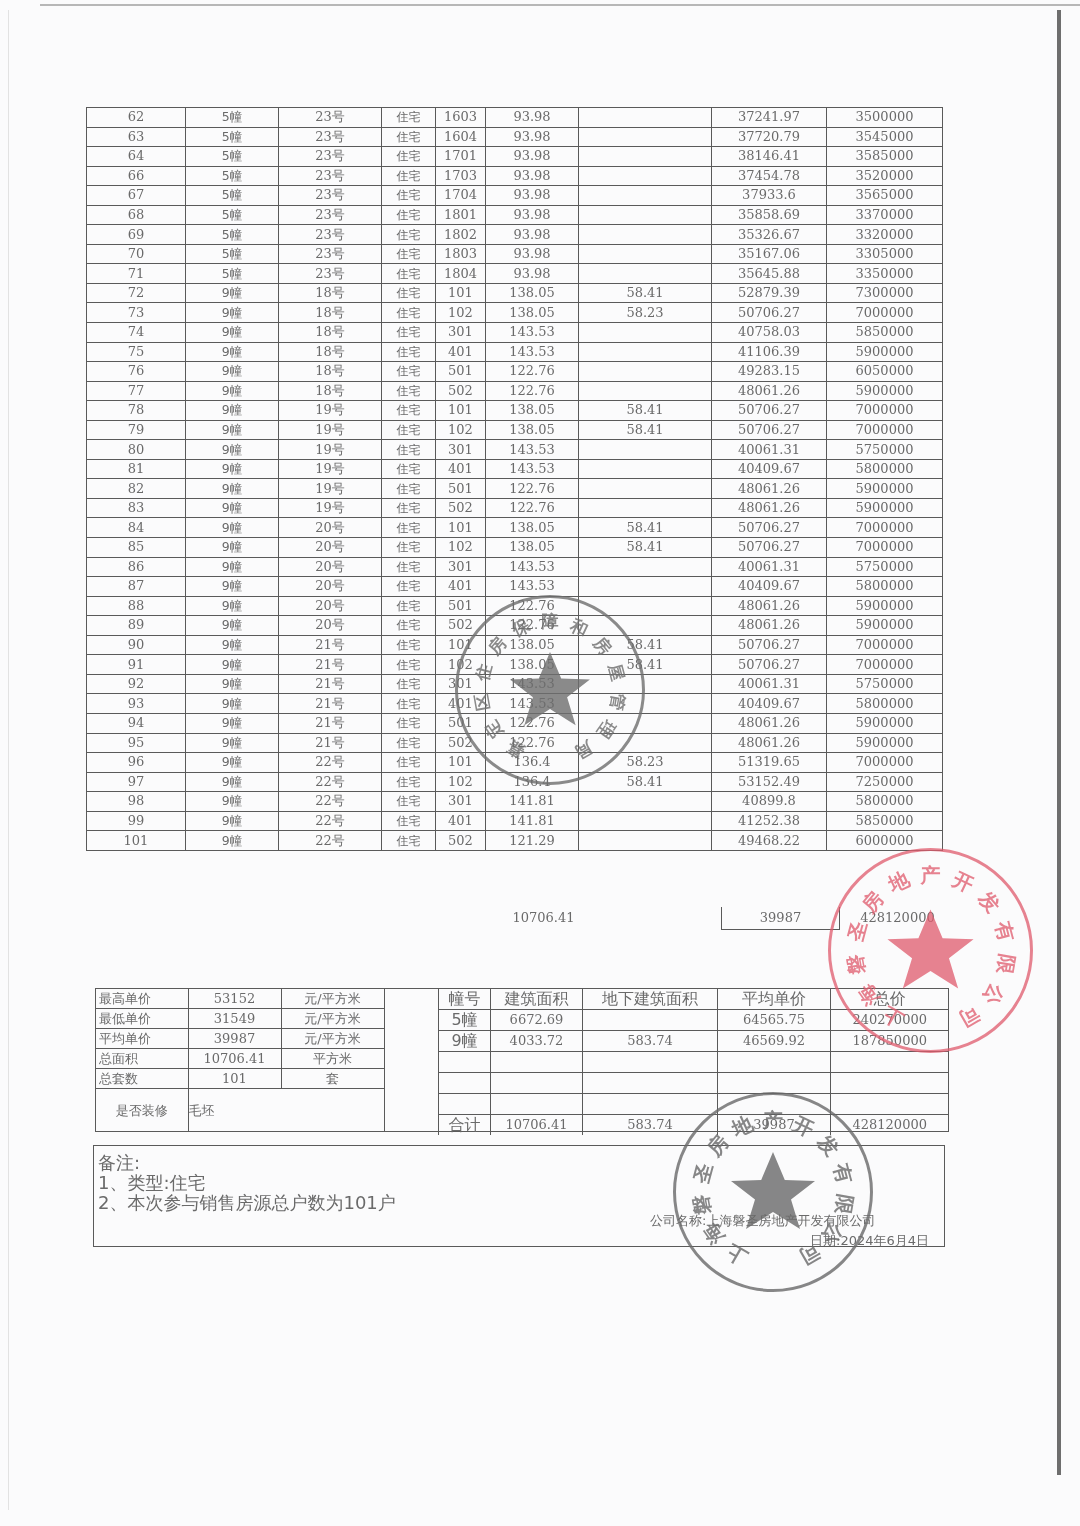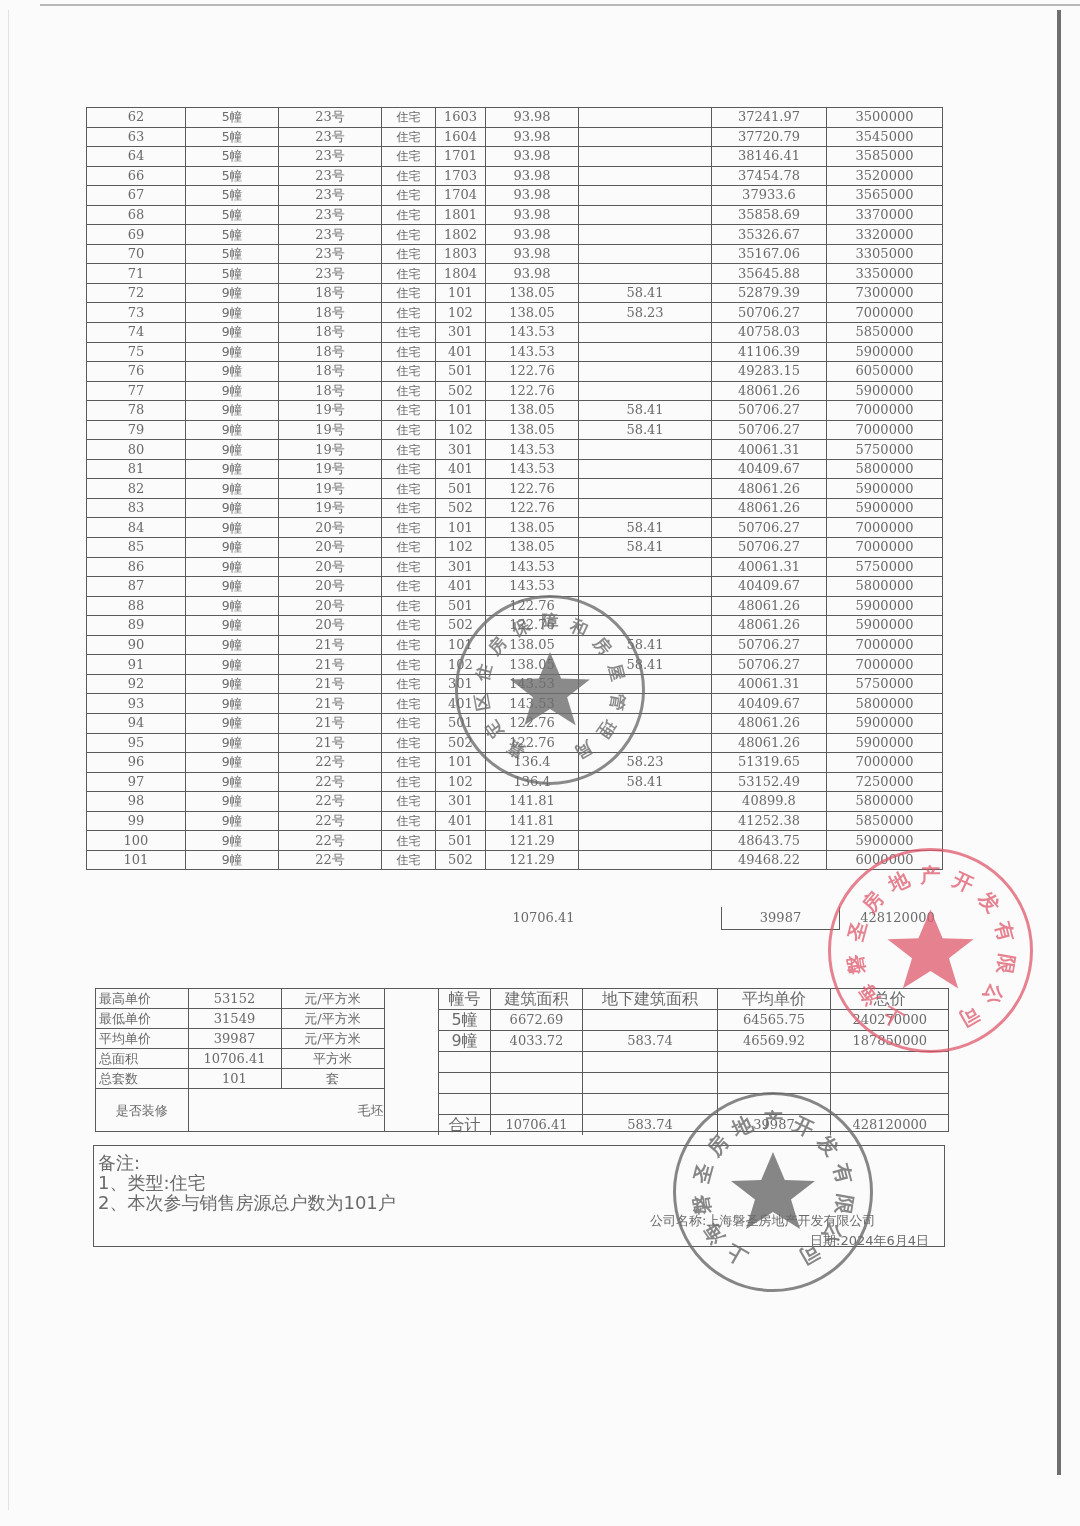--- a/index.html
+++ b/index.html
@@ -24,21 +24,21 @@
   .totals { position:absolute; top:910px; font-size:13px; }
   #total-area { left:497px; width:93px; text-align:center; }
   #total-box { position:absolute; left:721px; top:907px; width:117px; height:22px; border:1.6px solid #5a5a5a; border-top:none; text-align:center; line-height:22px; font-size:13px; }
   #total-price { left:840px; width:115px; text-align:center; }
 
   #summary-wrap { position:absolute; left:95px; top:988px; width:852px; height:142px; border:1.6px solid #5a5a5a; }
   #stats-table { position:absolute; left:0; top:0; width:288px; table-layout:fixed; font-size:13px; }
   #stats-table td { height:19px; line-height:19px; border-top:none; }
   #stats-table td:first-child { border-left:none; text-align:left; padding-left:3px; font-family:"DejaVu Sans","Liberation Sans",sans-serif; font-size:13px; }
   #stats-table td.unit { font-family:"DejaVu Sans","Liberation Sans",sans-serif; }
-  #stats-table td.deco { height:42px; text-align:right;padding-left:24px; }
+  #stats-table td.deco { height:42px; text-align:left; }
   #building-table { position:absolute; left:342px; top:0; width:510px; table-layout:fixed; font-size:13px; }
   #building-table td { height:20px; line-height:20px; border-top:none; }
   #building-table tr td:last-child { border-right:none; }
   #building-table td.hdr, #building-table td.bno { font-family:"DejaVu Sans","Liberation Sans",sans-serif; font-size:16px; }
 
   #notes-box { position:absolute; left:93px; top:1145px; width:850px; height:100px; border:1.6px solid #5a5a5a;
     font-family:"DejaVu Sans","Liberation Sans",sans-serif; font-size:18px; }
   #notes-box .line { position:absolute; left:4px; }
   #company-line { position:absolute; left:650px; top:1212px; font-family:"DejaVu Sans","Liberation Sans",sans-serif; font-size:13px; white-space:nowrap; }
   #date-line { position:absolute; left:810px; top:1232px; font-family:"DejaVu Sans","Liberation Sans",sans-serif; font-size:13px; white-space:nowrap; }
@@ -471,31 +471,20 @@
       <tr>
         <td class="c-no">99</td>
         <td class="c-bld">9幢</td>
         <td class="c-door">22号</td>
         <td class="c-type">住宅</td>
         <td class="c-room">401</td>
         <td class="c-area">141.81</td>
         <td class="c-under"></td>
         <td class="c-unit">41252.38</td>
         <td class="c-total">5850000</td>
-      </tr>
-      <tr>
-        <td class="c-no">100</td>
-        <td class="c-bld">9幢</td>
-        <td class="c-door">22号</td>
-        <td class="c-type">住宅</td>
-        <td class="c-room">501</td>
-        <td class="c-area">121.29</td>
-        <td class="c-under"></td>
-        <td class="c-unit">48643.75</td>
-        <td class="c-total">5900000</td>
       </tr>
       <tr>
         <td class="c-no">101</td>
         <td class="c-bld">9幢</td>
         <td class="c-door">22号</td>
         <td class="c-type">住宅</td>
         <td class="c-room">502</td>
         <td class="c-area">121.29</td>
         <td class="c-under"></td>
         <td class="c-unit">49468.22</td>

